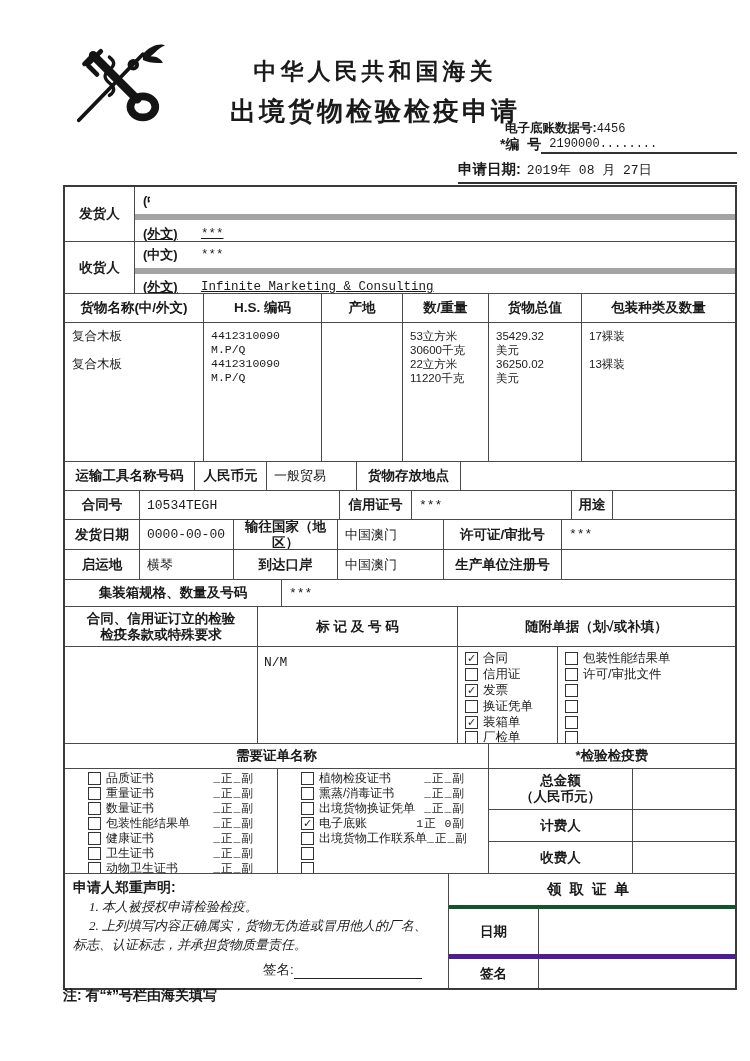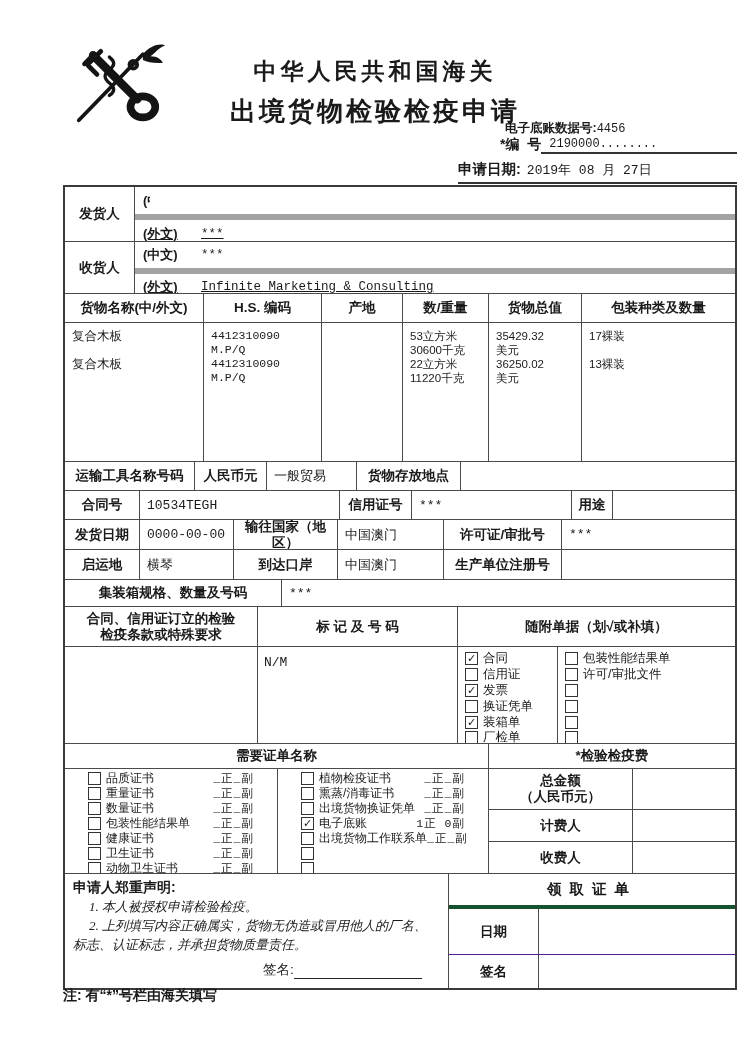--- a/index.html
+++ b/index.html
@@ -52,21 +52,21 @@
   .decl-title{font-size:14px;font-weight:bold;}
   .decl-line{font-family:"Liberation Serif","DejaVu Serif",serif;font-style:italic;
              font-size:13px;line-height:19px;}
   .ind{margin-left:16px;}
   .signrow{margin-top:7px;margin-left:190px;font-size:13.5px;display:flex;align-items:flex-end;}
   .signline{display:inline-block;width:128px;border-bottom:1.5px solid #222;height:14px;}
   .pickup{display:flex;flex-direction:column;}
   .pk-title{height:35px;display:flex;align-items:center;justify-content:center;
             font-size:14.5px;font-weight:bold;letter-spacing:8px;border-bottom:4px solid #14532d;box-sizing:border-box;}
   .pk-row{display:flex;flex:none;box-sizing:border-box;}
-  .pk-row + .pk-row{border-top:1px solid #4c1d95;}
+  .pk-row + .pk-row{border-top:5px solid #4c1d95;}
   .pk-lab{width:90px;display:flex;align-items:center;justify-content:center;
           font-size:13.5px;font-weight:bold;border-right:1px solid #4a4a4a;box-sizing:border-box;}
   .redaction{position:absolute;left:150px;top:187px;width:222px;height:27px;background:#fff;z-index:5;}
   .footnote{position:absolute;left:63px;top:987px;font-size:14px;font-weight:bold;}
   .nm{padding:8px 0 0 6px;align-items:flex-start;}
 </style>
 </head>
 <body>
 
 <div class="page">

